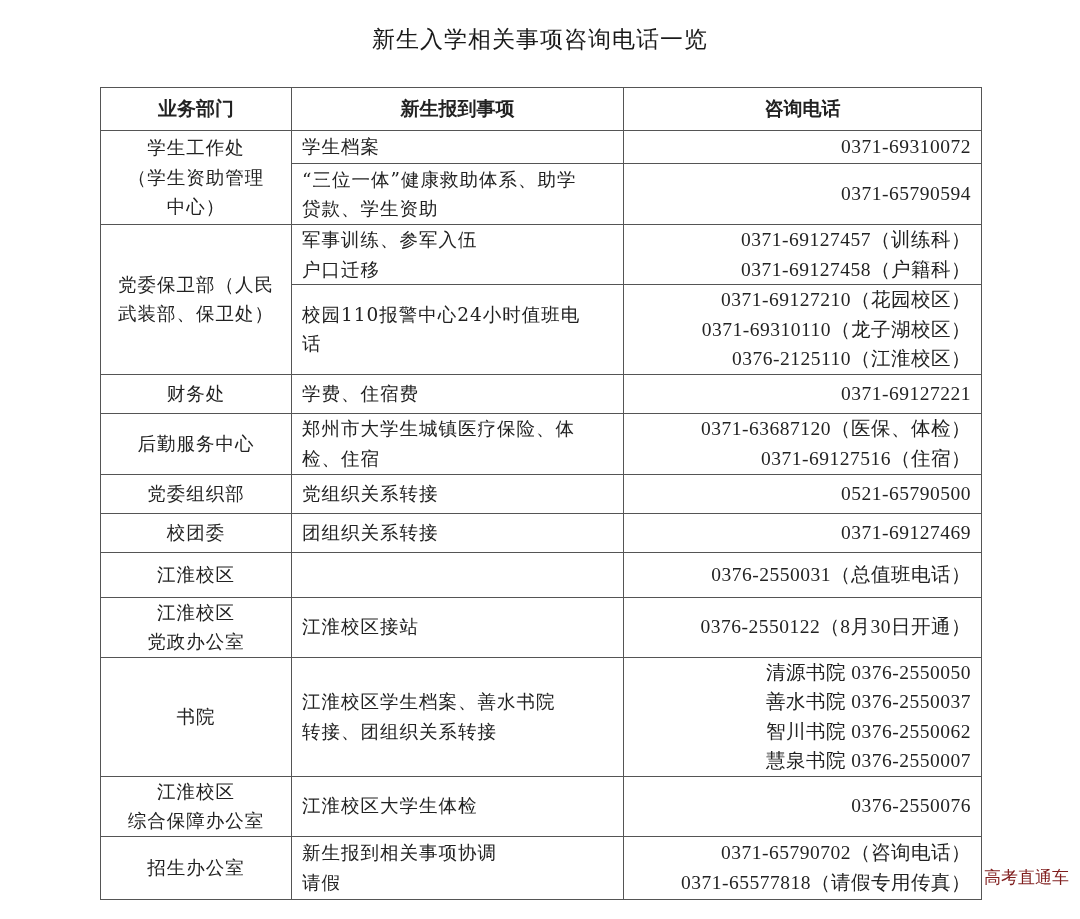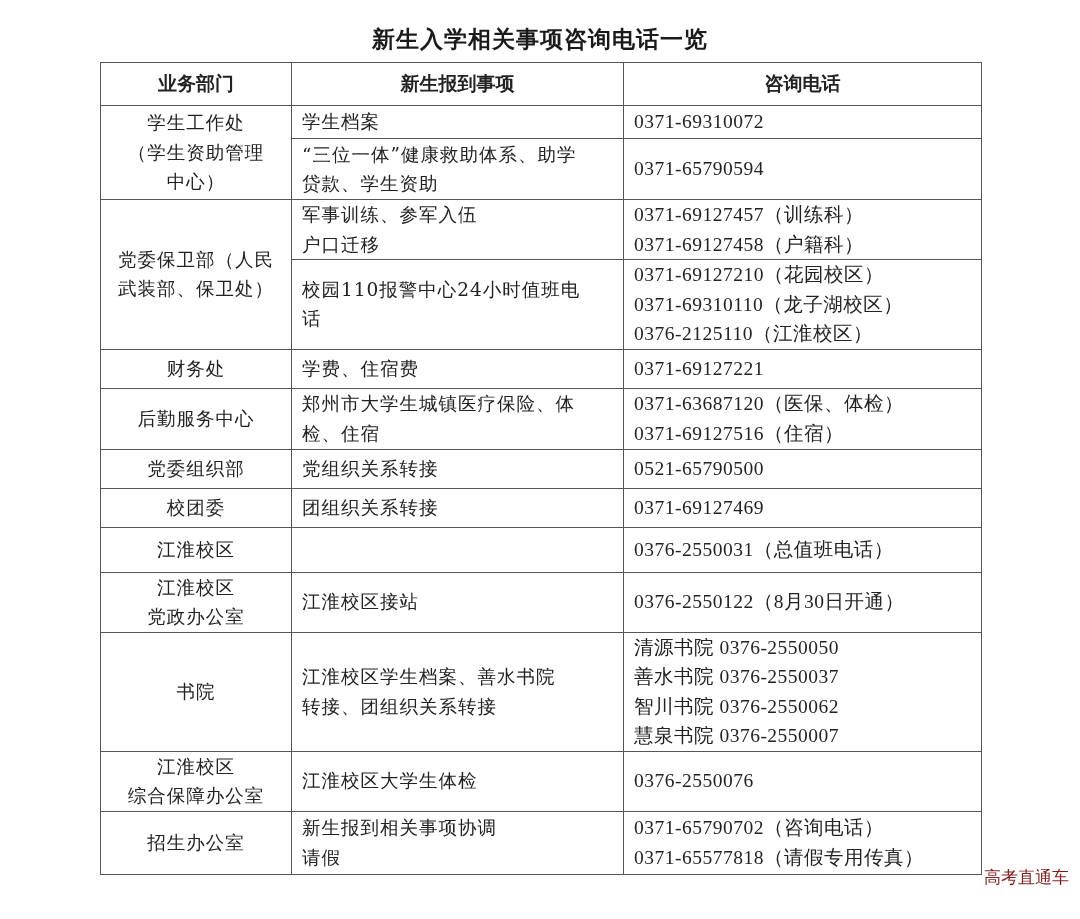--- a/index.html
+++ b/index.html
@@ -1,26 +1,26 @@
 <!DOCTYPE html>
 <html><head>
 <meta charset="utf-8">
 <style>
   html, body { margin: 0; padding: 0; background: #ffffff; }
   body { width: 1080px; height: 919px; position: relative; overflow: hidden;
          font-family: "DejaVu Serif", "Liberation Serif", serif; color: #222; }
   .title { position: absolute; left: 0; width: 1080px; top: 24px; text-align: center;
-           font-size: 23px; font-weight: bold; letter-spacing: 1px; color: #1a1a1a; }
-  table { position: absolute; left: 100px; top: 62px; width: 881px; border-collapse: collapse;
+           font-size: 23px; font-weight: normal; letter-spacing: 1px; color: #1a1a1a; }
+  table { position: absolute; left: 100px; top: 87px; width: 881px; border-collapse: collapse;
           table-layout: fixed; font-size: 18.5px; }
   td, th { border: 1.5px solid #555; padding: 0; vertical-align: middle; line-height: 29.5px; }
   th { font-weight: bold; height: 42px; text-align: center; font-size: 19px; }
   td.dept { text-align: center; padding: 0 6px; letter-spacing: 1px; }
   td.item { text-align: left; padding: 0 10px; letter-spacing: 1px; margin-top: 26px; }
-  td.phone { text-align: left; padding: 0 10px; font-family: "Liberation Serif", "DejaVu Serif", serif; font-size: 19.5px; letter-spacing: 0.5px; }
+  td.phone { text-align: right; padding: 0 10px; font-family: "Liberation Serif", "DejaVu Serif", serif; font-size: 19.5px; letter-spacing: 0.5px; }
   .line { display: block; }
   .watermark { position: absolute; left: 942px; top: 866px; font-family: "DejaVu Sans", sans-serif;
                font-size: 17px; color: #7f1d1d; margin-left: 42px; }
 </style>
 </head>
 <body>
 
 <div class="title">新生入学相关事项咨询电话一览</div>
 
 <table>

